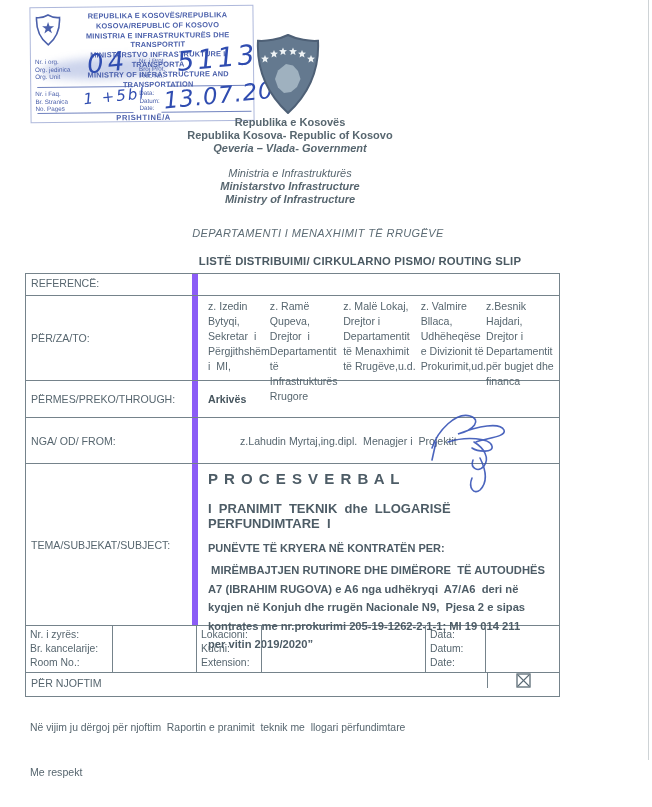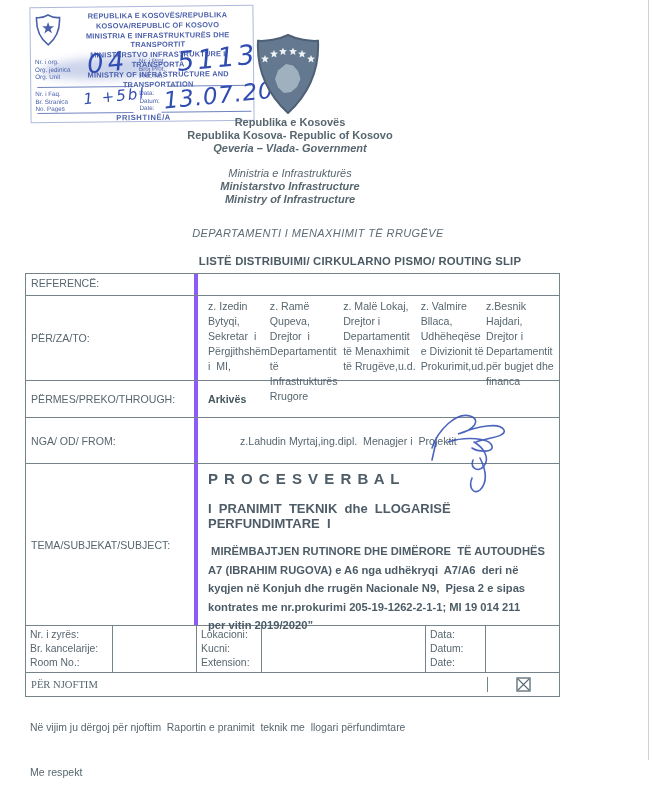--- a/index.html
+++ b/index.html
@@ -59,41 +59,41 @@
   .doctitle{ top:255px; left:190px; width:340px; font-size:11.3px; font-weight:bold; letter-spacing:0.2px; color:#4b5a63; }
 
   
   .rt {
     position:absolute; left:25px; top:273px; width:535px;
     border:1px solid #75838b;
   }
   .rt-row { display:flex; border-bottom:1px solid #75838b; }
   .rt-row:last-child { border-bottom:none; }
   .lbl {
-    width:172px; flex:0 0 172px; border-right:4px solid #8b5cf6;
+    width:172px; flex:0 0 172px; border-right:6px solid #8b5cf6;
     font-size:10.6px; padding:3px 5px; display:flex; align-items:center;
   }
   .lbl.top { align-items:flex-start; }
   .val { flex:1; padding:3px 4px 3px 10px; font-size:10.6px; }
   .row-ref   { height:22px; }
   .row-to    { height:85px; }
   .row-to .val { display:flex; flex-direction:row; justify-content:center; line-height:15px; }
   .row-thr   { height:37px; }
   .row-thr .lbl, .row-thr .val { display:flex; align-items:center; }
   .row-thr .val { font-weight:bold; color:#46555e; }
   .row-from  { height:46px;gap:32px; }
   .row-from .lbl, .row-from .val { display:flex; align-items:center; }
   .row-subj  { height:162px; }
   .row-subj .val { padding-top:6px; font-weight:bold; color:#4d5c66; }
   .subj-title { font-size:15px; letter-spacing:1px; margin-bottom:14px; }
   .subj-l2    { font-size:13px; margin-bottom:11px; }
   .subj-l3    { font-size:11px; margin-bottom:7px; }
   .subj-body  { font-size:11.2px; line-height:18.5px; }
   .row-info  { height:47px; }
-  .row-note  { height:23px; align-items:center;font-family:Liberation Serif, serif; }
+  .row-note  { height:23px; align-items:flex-start; }
 
   .info-cell { font-size:10.4px; line-height:14.2px; padding:2px 4px; }
   .ic-office   { flex:0 0 87px;  border-right:1px solid #75838b; }
   .ic-blank1   { flex:0 0 84px;  border-right:1px solid #75838b; }
   .ic-location { flex:0 0 65px;  border-right:1px solid #75838b; }
   .ic-blank2   { flex:0 0 164px; border-right:1px solid #75838b; }
   .ic-date     { flex:0 0 60px;  border-right:1px solid #75838b; }
   .ic-dateval  { flex:1; font-weight:bold; color:#46555e; font-size:11px;
                  display:flex; align-items:center; padding-left:9px; }
   .info-cell span { display:block; }
@@ -214,20 +214,21 @@
     <div class="rt-row row-from">
       <div class="lbl">NGA/ OD/ FROM:</div>
       <div class="val pre">z.Lahudin Myrtaj,ing.dipl.  Menagjer i  Projektit</div>
     </div>
 
     <div class="rt-row row-subj">
       <div class="lbl">TEMA/SUBJEKAT/SUBJECT:</div>
       <div class="val">
         <div class="subj-title pre">P R O C E S V E R B A L</div>
         <div class="subj-l2 pre">I  PRANIMIT  TEKNIK  dhe  LLOGARISË  PERFUNDIMTARE  I</div>
+        <div class="subj-l3 pre">PUNËVTE TË KRYERA NË KONTRATËN PER:</div>
         <div class="subj-body pre"> MIRËMBAJTJEN RUTINORE DHE DIMËRORE  TË AUTOUDHËS
 A7 (IBRAHIM RUGOVA) e A6 nga udhëkryqi  A7/A6  deri në
 kyqjen në Konjuh dhe rrugën Nacionale N9,  Pjesa 2 e sipas
 kontrates me nr.prokurimi 205-19-1262-2-1-1; MI 19 014 211
 per vitin 2019/2020”</div>
       </div>
     </div>
 
     <div class="rt-row row-info">
       <div class="info-cell ic-office">

